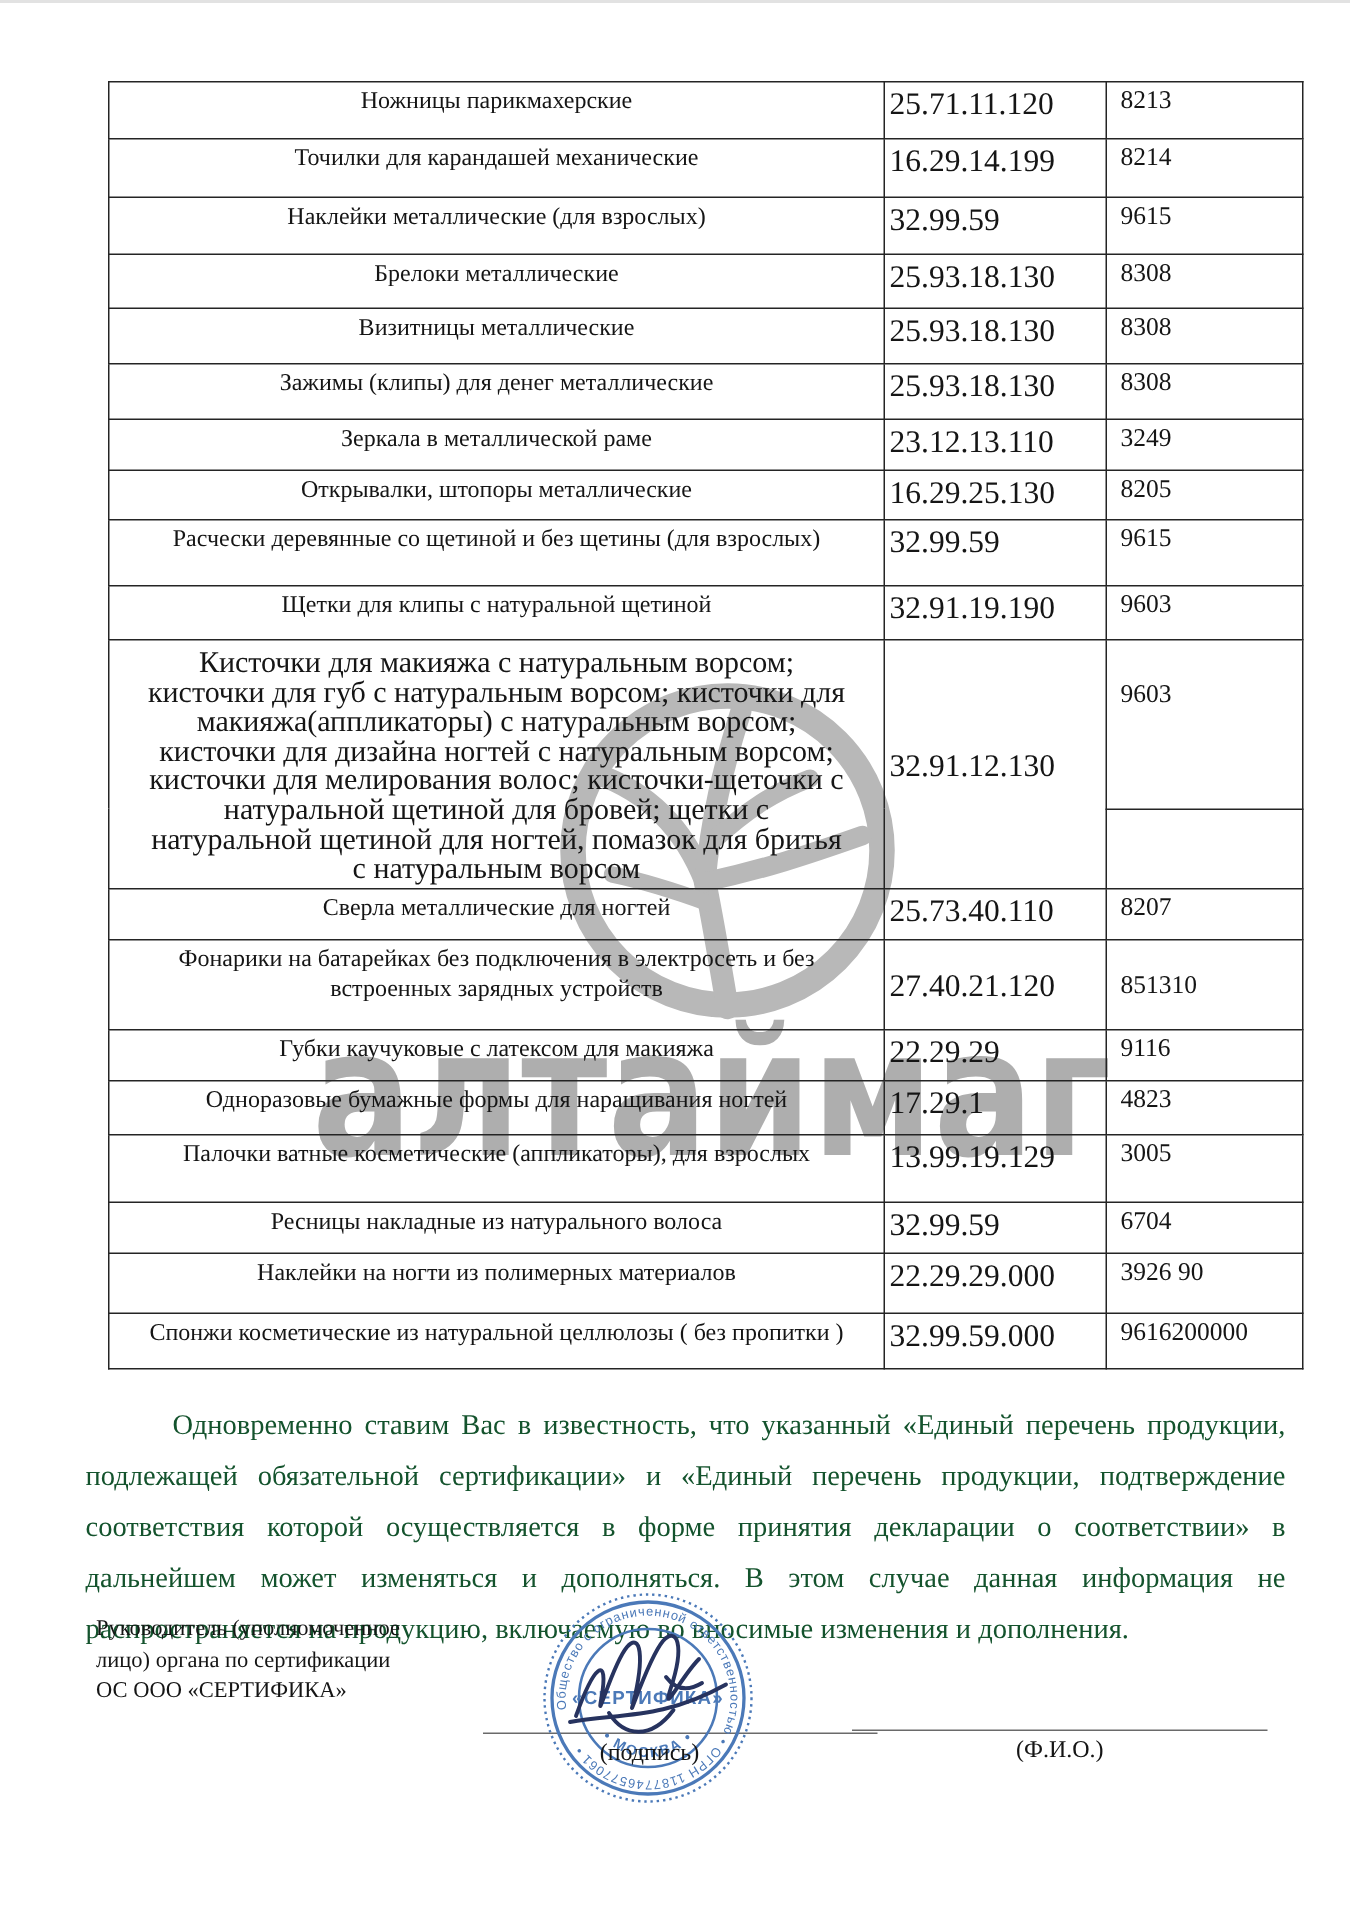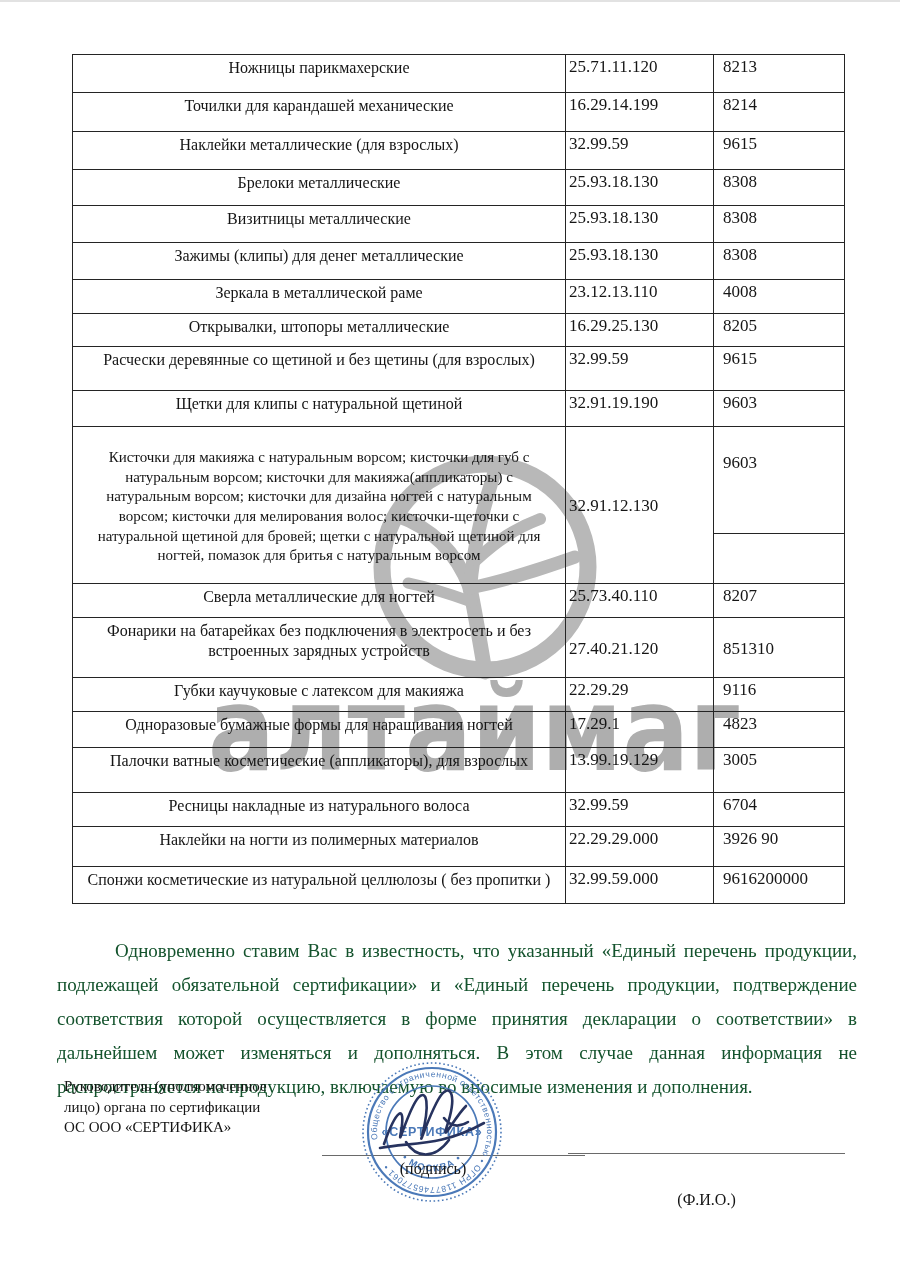--- a/index.html
+++ b/index.html
@@ -25,24 +25,24 @@
   }
 
   
   table.doc-table{
     position:absolute;left:72px;top:52px;z-index:2;
     border-collapse:collapse;table-layout:fixed;background:transparent;
   }
   .doc-table td{
     border:1.5px solid #242424;vertical-align:top;overflow:hidden;
   }
-  td.c1{width:468px;text-align:center;padding:3px 12px 2px;font-size:16px;line-height:1.28;}
-  td.c2{width:142px;padding:2px 2px 0 3px;font-size:17px;}
+  td.c1{width:468px;text-align:center;padding:3px 24px 2px;font-size:16px;line-height:1.28;}
+  td.c2{width:142px;padding:2px 2px 0 3px;font-size:21px;}
   td.c3{width:119px;padding:2px 2px 0 9px;font-size:17px;}
-  tr.big td.c1{font-size:15px;line-height:19.6px;padding-top:6px;vertical-align:middle;border-radius:22px;}
+  tr.big td.c1{font-size:20px;line-height:19.6px;padding-top:6px;vertical-align:middle;border-radius:22px;}
   tr.big td.c2{vertical-align:middle;}
   tr.big td.c3{padding-top:26px;}
   tr.mid td.c2, tr.mid td.c3{vertical-align:middle;}
 
   
   .notice{
     position:absolute;left:57px;top:913px;width:800px;z-index:2;
     font-size:19px;line-height:34px;text-align:justify;text-indent:58px;
     color:#14532d;
   }
@@ -52,21 +52,21 @@
     position:absolute;left:64px;top:1074px;width:300px;z-index:2;
     font-size:15px;line-height:1.38;white-space:pre-line;
   }
   .sig-name{
     position:absolute;left:568px;top:1112px;width:277px;z-index:2;
     text-align:center;font-size:18.5px;
   }
   .line-sign{position:absolute;left:322px;top:1153px;width:263px;border-top:1.5px solid #6a6a6a;z-index:2;}
   .line-fio{position:absolute;left:568px;top:1151px;width:277px;border-top:1.5px solid #6a6a6a;z-index:2;}
   .cap-sign{position:absolute;left:352px;top:1158px;width:162px;text-align:center;font-size:16px;z-index:4;font-family:Liberation Serif, serif;}
-  .cap-fio{position:absolute;left:568px;top:1156px;width:277px;text-align:center;font-size:16px;z-index:2;margin-top:33px;}
+  .cap-fio{position:absolute;left:568px;top:1156px;width:277px;text-align:center;font-size:16px;z-index:2;}
 
   .stamp{position:absolute;left:346px;top:1044px;z-index:3;}
   .stamp text{font-family:"Liberation Sans", sans-serif;}
 </style>
 </head>
 <body>
 
 <div class="page">
 
   <div class="watermark">
@@ -117,21 +117,21 @@
           <td class="c3">8308</td>
         </tr>
       <tr style="height:37px">
           <td class="c1">Зажимы (клипы) для денег металлические</td>
           <td class="c2">25.93.18.130</td>
           <td class="c3">8308</td>
         </tr>
       <tr style="height:34px">
           <td class="c1">Зеркала в металлической раме</td>
           <td class="c2">23.12.13.110</td>
-          <td class="c3">4008</td>
+          <td class="c3">3249</td>
         </tr>
       <tr style="height:33px">
           <td class="c1">Открывалки, штопоры металлические</td>
           <td class="c2">16.29.25.130</td>
           <td class="c3">8205</td>
         </tr>
       <tr style="height:44px">
           <td class="c1">Расчески деревянные со щетиной и без щетины (для взрослых)</td>
           <td class="c2">32.99.59</td>
           <td class="c3">9615</td>

